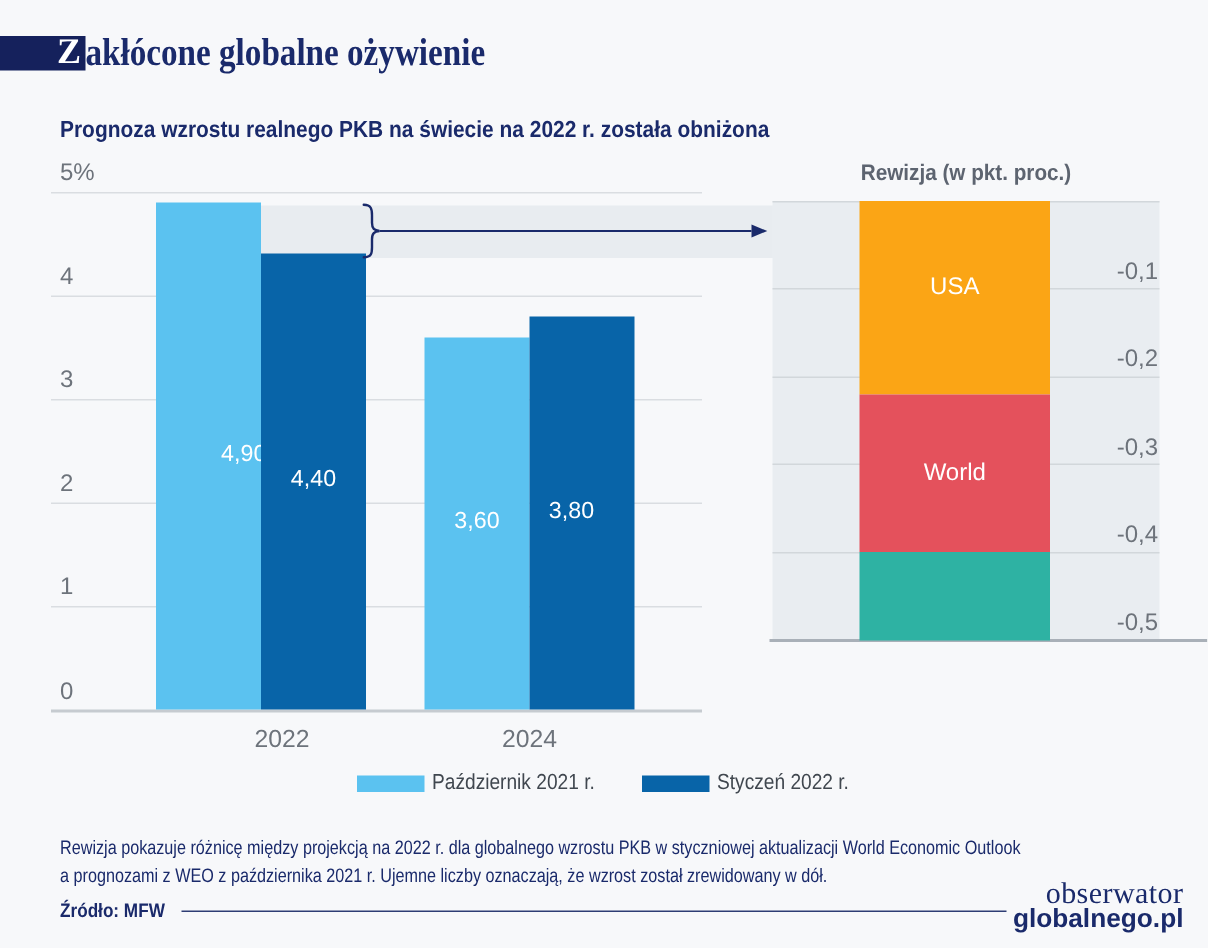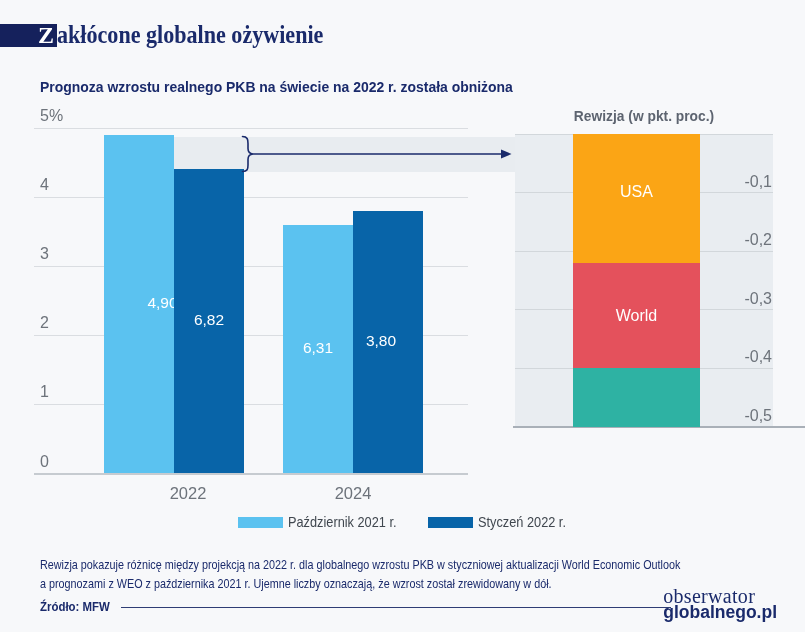--- a/index.html
+++ b/index.html
@@ -25,21 +25,21 @@
          font:600 15px/19px "Liberation Sans",sans-serif;color:#5d6470;
          transform:scaleX(0.92);transform-origin:center top;}
   .band{position:absolute;left:173px;top:137px;width:344px;height:35px;background:#e8ecf0;}
   .panel{position:absolute;left:515px;top:134px;width:258px;height:293px;background:#e9edf1;}
   
   .footnote{position:absolute;left:40px;top:556px;font:500 13px/18.5px "Liberation Sans",sans-serif;
          color:#1a2a6b;transform:scaleX(0.83);transform-origin:left top;white-space:nowrap;}
   .source{position:absolute;left:40px;top:599px;font:600 13px/16px "Liberation Sans",sans-serif;
          color:#1a2a6b;transform:scaleX(0.88);transform-origin:left top;white-space:nowrap;}
   .rule{position:absolute;left:121px;top:607px;width:550px;height:1px;background:#2e3d74;}
-  .logo{position:absolute;right:28px;top:586px;text-align:left;color:#1a2a6b;}
+  .logo{position:absolute;right:16px;top:586px;text-align:right;color:#1a2a6b;}
   .logo-serif{font:400 20px/20px "Liberation Serif",serif;letter-spacing:0.3px;}
   .logo-sans{font:700 17.5px/16px "Liberation Sans",sans-serif;margin-top:-2px;}
   svg{pointer-events:none;}
 </style>
 </head>
 <body>
 
 <div id="stage">
 
   <div class="z-block"><span>Z</span></div>
@@ -60,23 +60,23 @@
       <div class="t-tick" style="position: absolute; left: 40px; top: 244.2px;">3</div>
       <div style="position: absolute; left: 34px; top: 334.8px; width: 434px; height: 1px; background: rgb(218, 221, 225);"></div>
       <div class="t-tick" style="position: absolute; left: 40px; top: 313.3px;">2</div>
       <div style="position: absolute; left: 34px; top: 403.9px; width: 434px; height: 1px; background: rgb(218, 221, 225);"></div>
       <div class="t-tick" style="position: absolute; left: 40px; top: 382.4px;">1</div>
       <div style="position: absolute; left: 34px; top: 473px; width: 434px; height: 1.5px; background: rgb(198, 203, 208);"></div>
       <div class="t-tick" style="position: absolute; left: 40px; top: 451.5px;">0</div>
       <div style="position: absolute; left: 104px; top: 134.91px; width: 70px; height: 338.59px; background: rgb(91, 194, 240);"></div>
       <div class="t-val" style="position: absolute; left: 104px; top: 294.205px; width: 85px; padding-left: 16px;">4,90</div>
       <div style="position: absolute; left: 283px; top: 224.74px; width: 70px; height: 248.76px; background: rgb(91, 194, 240);"></div>
-      <div class="t-val" style="position: absolute; left: 283px; top: 339.12px; width: 70px;">6,31</div>
+      <div class="t-val" style="position: absolute; left: 283px; top: 339.12px; width: 70px;">3,60</div>
       <div style="position: absolute; left: 174px; top: 169.46px; width: 70px; height: 304.04px; background: rgb(8, 100, 168);"></div>
-      <div class="t-val" style="position: absolute; left: 174px; top: 311.48px; width: 70px;">6,82</div>
+      <div class="t-val" style="position: absolute; left: 174px; top: 311.48px; width: 70px;">4,40</div>
       <div style="position: absolute; left: 353px; top: 210.92px; width: 70px; height: 262.58px; background: rgb(8, 100, 168);"></div>
       <div class="t-val" style="position: absolute; left: 353px; top: 332.21px; width: 56px; text-align: center;">3,80</div>
       <div class="t-cat" style="position: absolute; left: 148px; top: 483px; width: 80px;">2022</div>
       <div class="t-cat" style="position: absolute; left: 313px; top: 483px; width: 80px;">2024</div>
       <div style="position: absolute; left: 238px; top: 517px; width: 45px; height: 11px; background: rgb(91, 194, 240);"></div>
       <div class="t-leg" style="position: absolute; left: 288px; top: 512px;">Październik 2021 r.</div>
       <div style="position: absolute; left: 428px; top: 517px; width: 45px; height: 11px; background: rgb(8, 100, 168);"></div>
       <div class="t-leg" style="position: absolute; left: 478px; top: 512px;">Styczeń 2022 r.</div>
       <div style="position: absolute; left: 515px; top: 133.5px; width: 258px; height: 1px; background: rgb(210, 215, 219);"></div>
       <div style="position: absolute; left: 515px; top: 192px; width: 258px; height: 1px; background: rgb(210, 215, 219);"></div>

